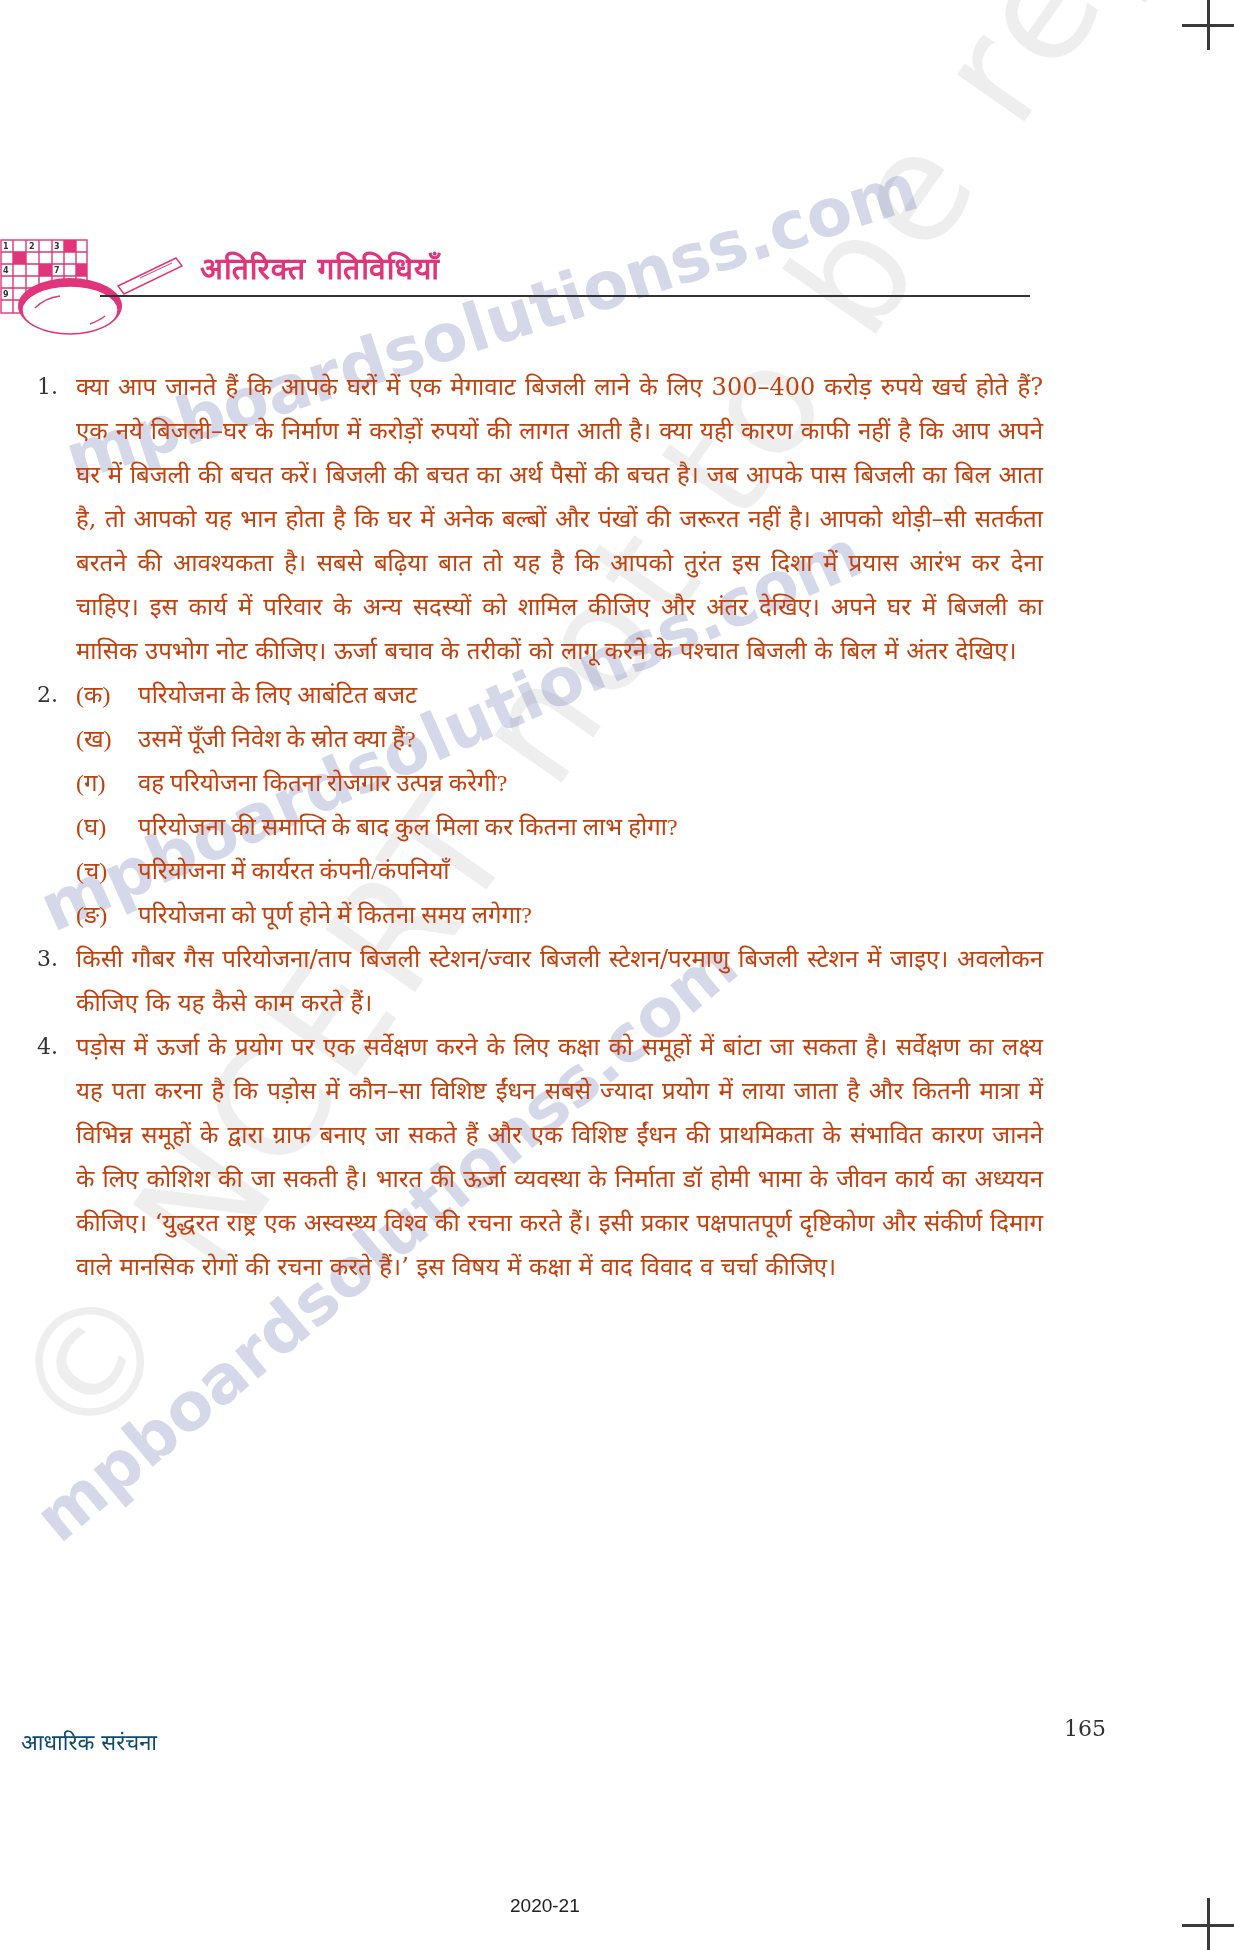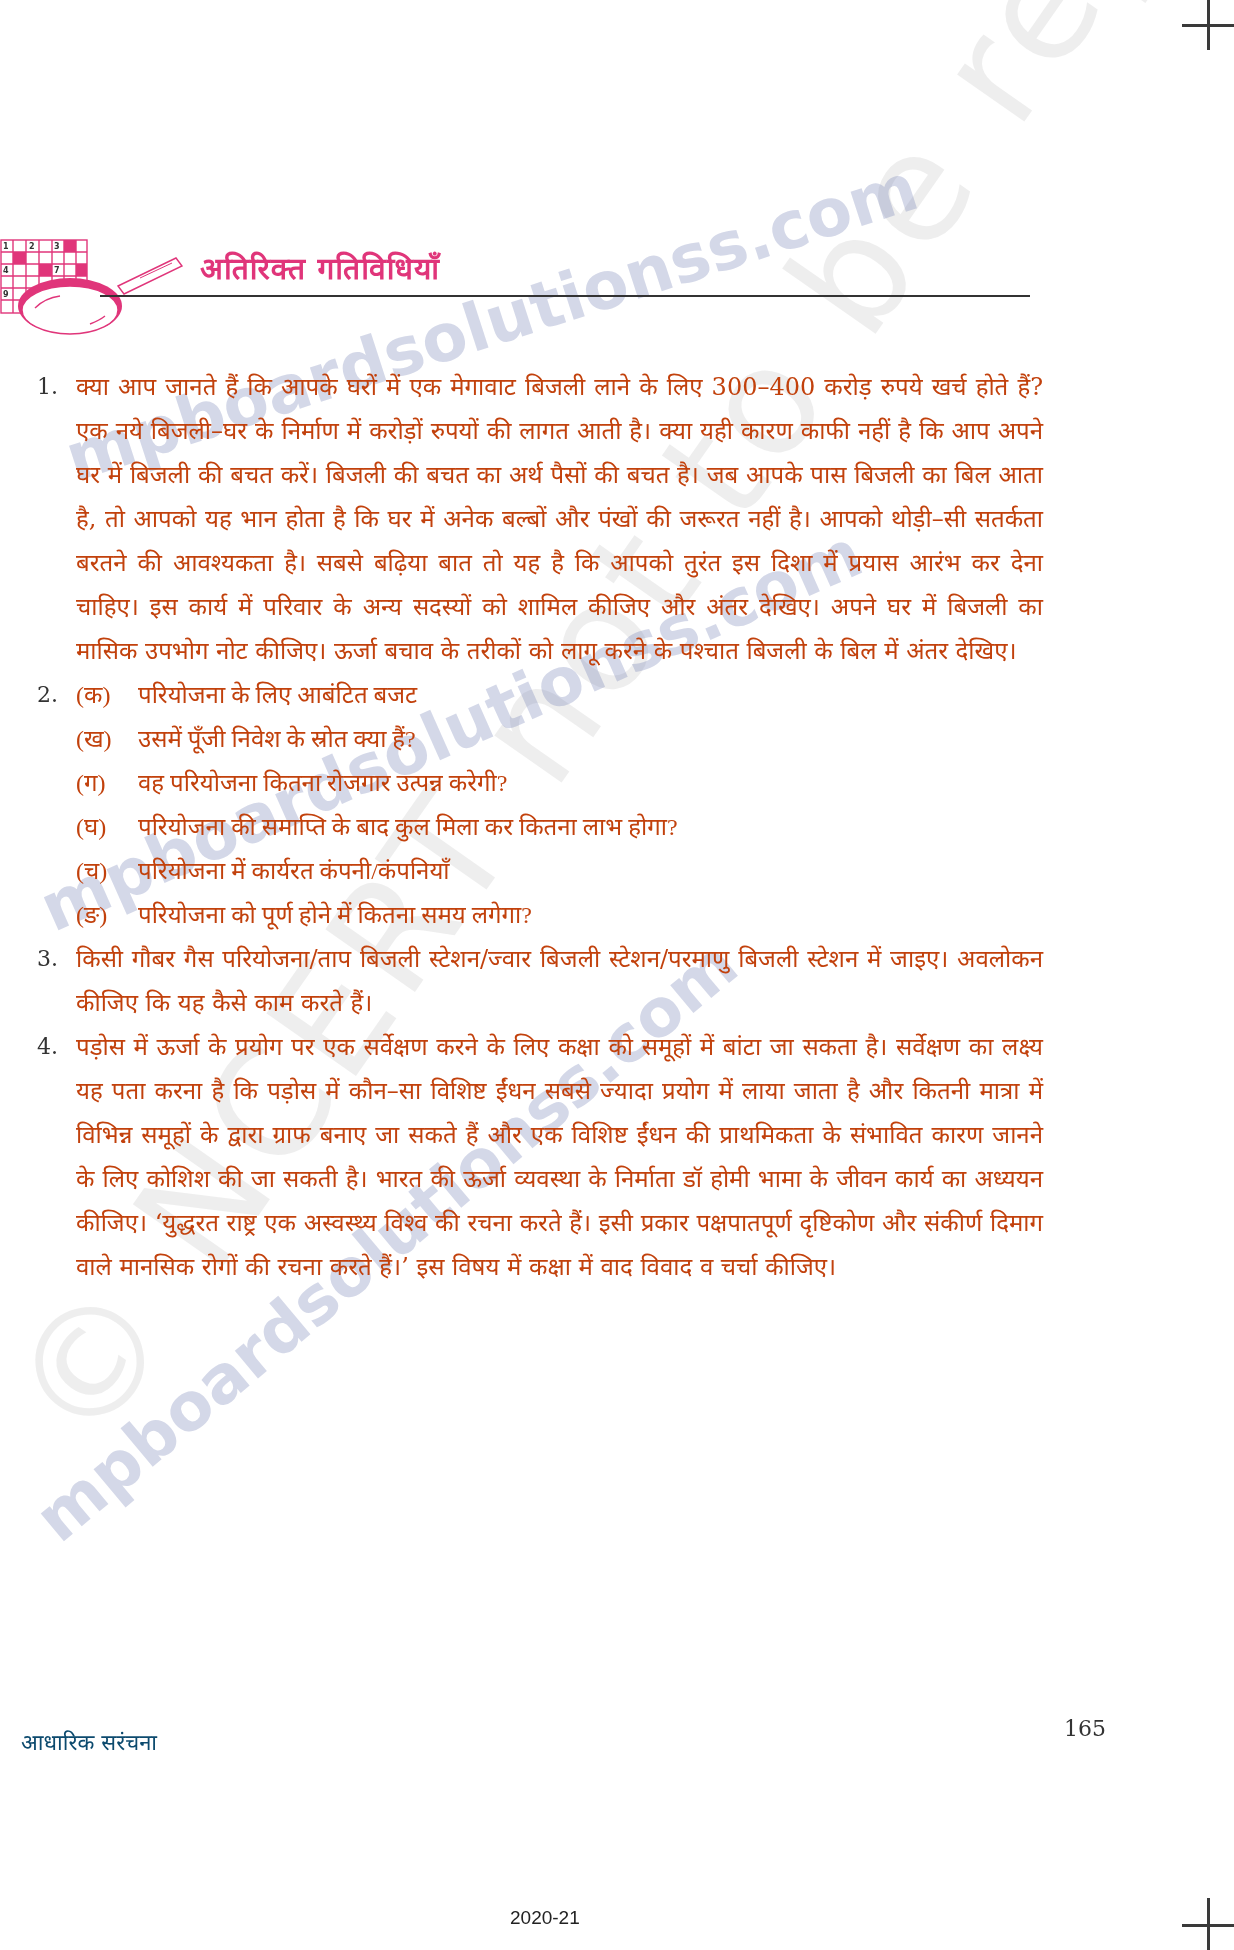--- a/index.html
+++ b/index.html
@@ -37,21 +37,21 @@
   .sub .lbl { display: inline-block; min-width: 62px; }
 
   #footer-left {
     position: absolute; left: 5px; top: 1726px; font-size: 22px; color: #0c4a6e; margin-left: 16px;
   }
   #footer-page {
     position: absolute; left: 1064px; top: 1716px; font-size: 22px; color: #333;
   }
   #footer-year {
     position: absolute; left: 510px; top: 1895px;
-    font-family: "Liberation Sans", "DejaVu Sans", sans-serif; font-size: 19px; color: #222; margin-top: 12px;
+    font-family: "Liberation Sans", "DejaVu Sans", sans-serif; font-size: 19px; color: #222;
   }
 </style>
 </head>
 <body>
 
 <div class="crop" style="left:1207px;top:0;width:3px;height:50px;"></div>
 <div class="crop" style="left:1182px;top:24px;width:52px;height:3px;"></div>
 <div class="crop" style="left:1207px;top:1898px;width:3px;height:52px;"></div>
 <div class="crop" style="left:1182px;top:1924px;width:52px;height:3px;"></div>
 

